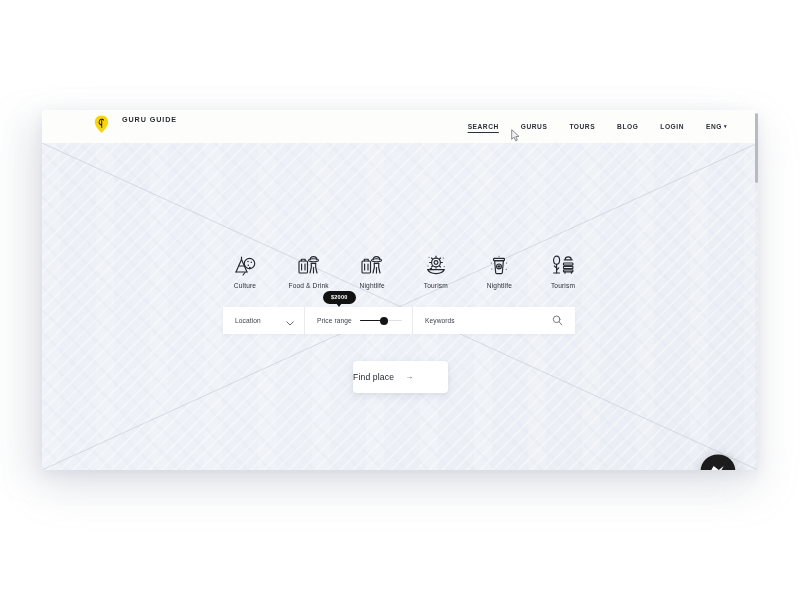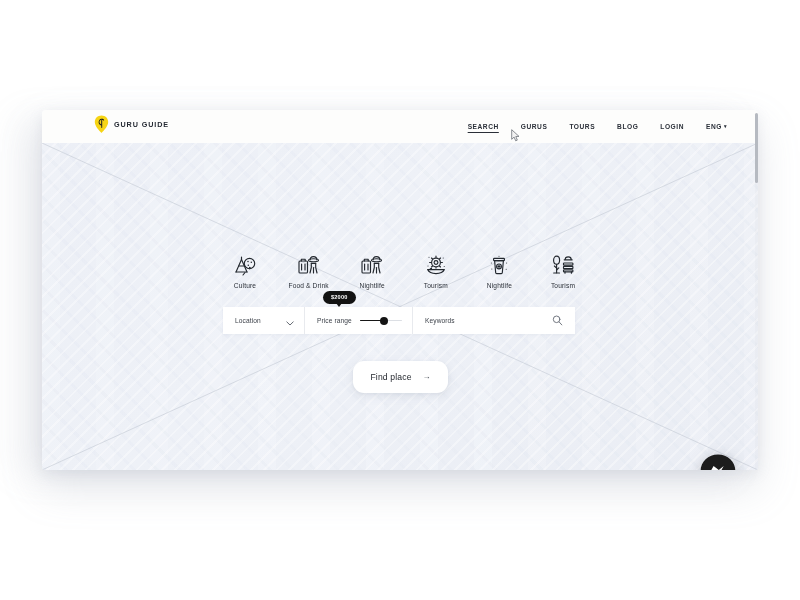--- a/index.html
+++ b/index.html
@@ -41,22 +41,22 @@
     display: flex;
     align-items: center;
     z-index: 10;
   }
 
   #brand {
     position: absolute;
     left: 52px;
     top: 5px;
     display: flex;
-    align-items: center;
-    gap: 5px;
+    align-items: flex-start;
+    gap: 13px;
   }
   #brand svg { display: block; }
   #brand-name {
     font-size: 7.2px;
     font-weight: bold;
     letter-spacing: 0.9px;
     color: #252a33;
   }
 
   #main-nav {
@@ -250,24 +250,24 @@
 
   
   #find-place-button {
     position: absolute;
     left: 311px;
     top: 218px;
     width: 95px;
     height: 32px;
     background: #ffffff;
     border: none;
-    border-radius: 11px;
-    display: flex;
-    align-items: center;
-    justify-content: center;
+    border-radius: 4px;
+    display: flex;
+    align-items: center;
+    justify-content: flex-start;
     gap: 11px;
     cursor: pointer;
     box-shadow: 0 3px 10px rgba(130,140,160,0.16), 0 1px 3px rgba(130,140,160,0.10);
     z-index: 6;
   }
   #find-place-label {
     font-size: 8.6px;
     color: #1d2128;
     letter-spacing: 0.15px;
   }

